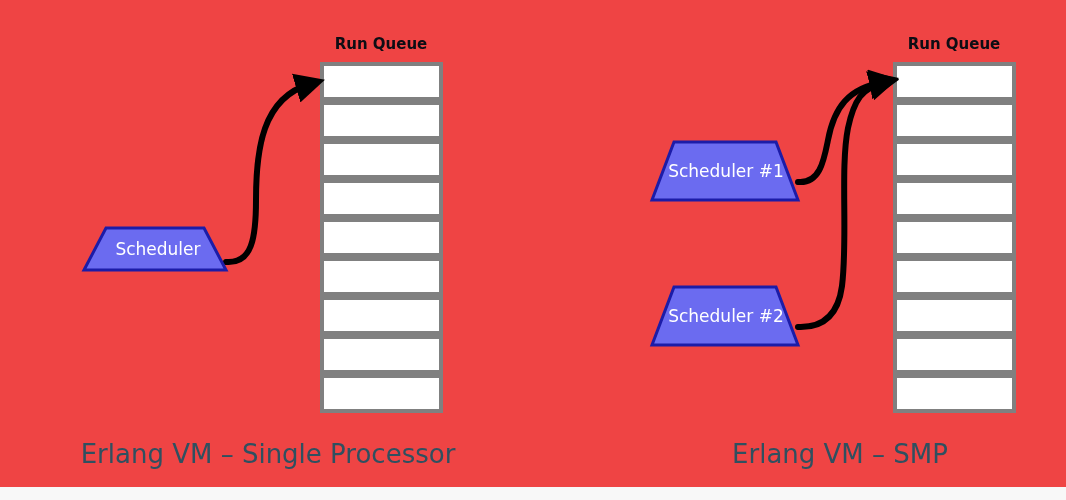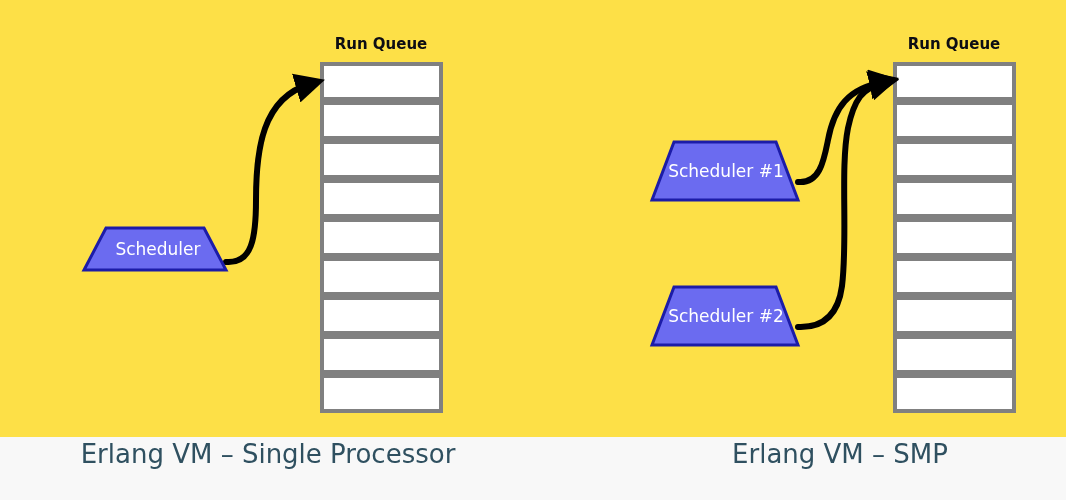--- a/index.html
+++ b/index.html
@@ -10,22 +10,22 @@
   body {
     width: 1066px;
     height: 500px;
     background: #f8f8f8;
     font-family: "DejaVu Sans", sans-serif;
     overflow: hidden;
   }
   #diagram-root {
     position: relative;
     width: 1066px;
-    height: 437px;
-    background: #fde047;
+    height: 487px;
+    background: #ef4444;
   }
   svg.layer {
     position: absolute;
     top: 0;
     left: 0;
     width: 1066px;
     height: 500px;
     overflow: visible;
   }
   .queue-title {

